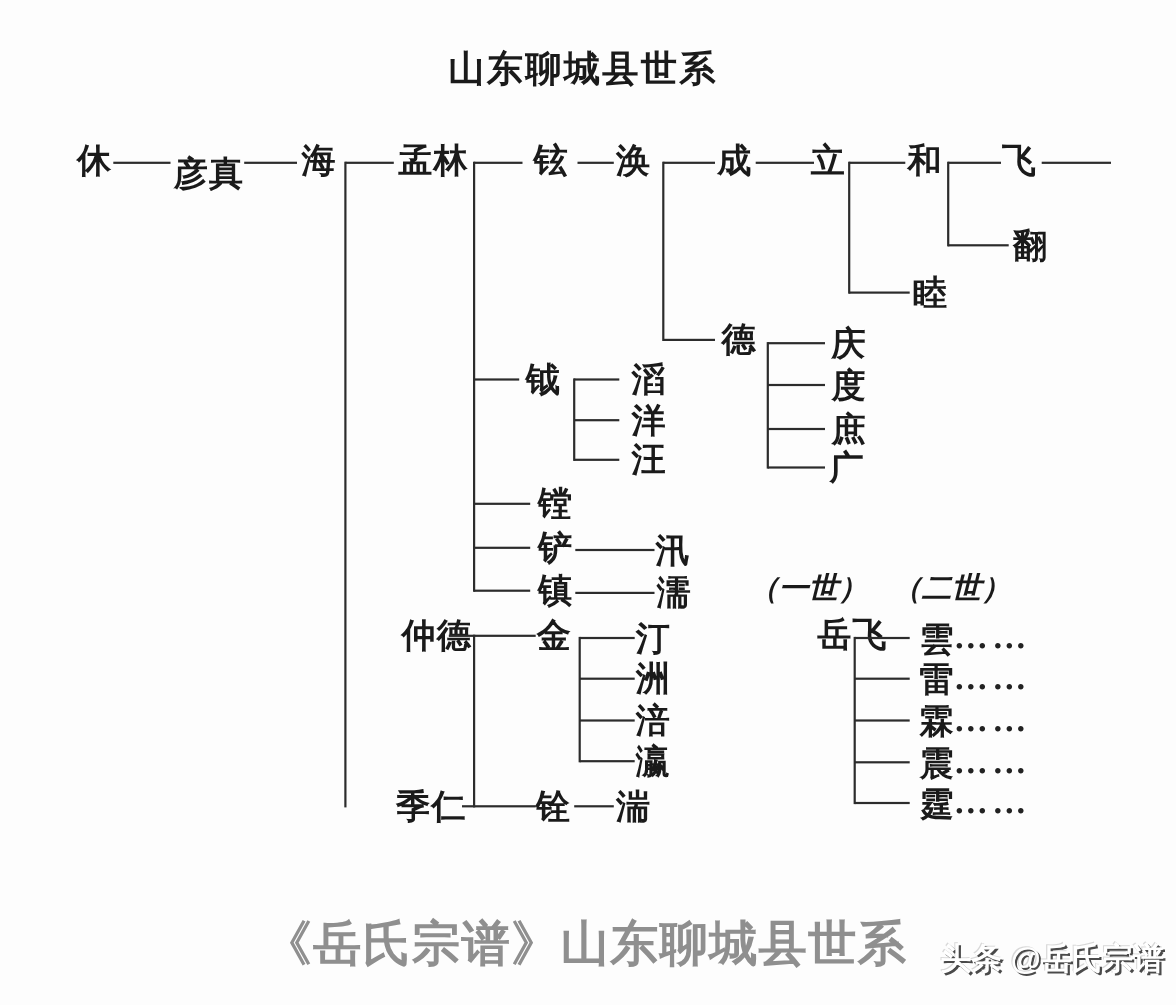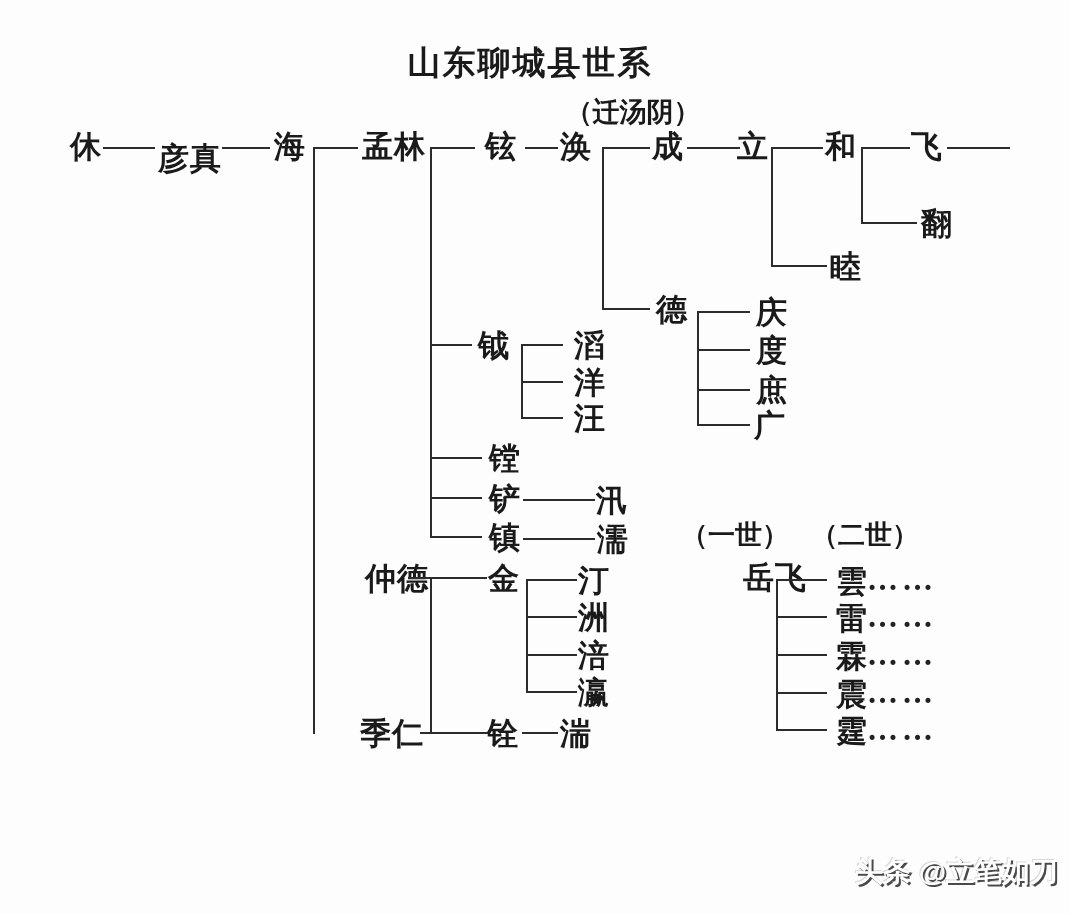--- a/index.html
+++ b/index.html
@@ -23,21 +23,21 @@
     transform:translate(-50%,-50%);
     font-size:27px;font-weight:600;white-space:nowrap;
   }
   .node{
     position:absolute;transform:translate(-50%,-50%);
     font-size:31px;font-weight:600;white-space:nowrap;
     letter-spacing:1px;line-height:1;
   }
   .genlabel{
     position:absolute;transform:translate(-50%,-50%);
-    font-size:27px;font-weight:600;white-space:nowrap;
+    font-size:27px;font-weight:600;white-space:nowrap;font-style:italic;
   }
   .g2{
     position:absolute;transform:translateY(-50%);
     font-size:31px;font-weight:600;white-space:nowrap;line-height:1;
   }
   .g2 .dots{
     font-size:31px;letter-spacing:4px;font-weight:700;color:#222;
     vertical-align:2px;
   }
   .hl{position:absolute;height:2px;background:#2c2c2c;display:block;}
@@ -57,21 +57,20 @@
     text-shadow:2px 2px 0 #4a4a4a, -1px -1px 0 #d8d8d8;
     white-space:nowrap;
   }
 </style>
 </head>
 <body>
 
 <div class="canvas">
 
   <div class="title">山东聊城县世系</div>
-  <div class="note">（迁汤阴）</div>
 
   <div class="genlabel" style="left:735px;top:535px">（一世）</div>
   <div class="genlabel" style="left:865px;top:535px">（二世）</div>
 
   <span class="node" style="left:86px;top:146px">休</span>
   <span class="node" style="left:190px;top:158px">彦真</span>
   <span class="node" style="left:290px;top:146px">海</span>
   <span class="node" style="left:394px;top:146px">孟林</span>
   <span class="node" style="left:501px;top:146px">铉</span>
   <span class="node" style="left:576px;top:146px">涣</span>
@@ -160,15 +159,16 @@
   <i class="vl" style="left:430px;top:147px;height:391px"></i>
   <i class="vl" style="left:602px;top:147px;height:163px"></i>
   <i class="vl" style="left:771px;top:147px;height:120px"></i>
   <i class="vl" style="left:861px;top:147px;height:77px"></i>
   <i class="vl" style="left:697px;top:311px;height:115px"></i>
   <i class="vl" style="left:521px;top:344px;height:75px"></i>
   <i class="vl" style="left:430px;top:577px;height:157px"></i>
   <i class="vl" style="left:526px;top:579px;height:114px"></i>
   <i class="vl" style="left:776px;top:579px;height:152px"></i>
 
-  <div class="watermark">头条 @立笔如刀</div>
+  <div class="caption">《岳氏宗谱》山东聊城县世系</div>
+  <div class="watermark">头条 @岳氏宗谱</div>
 
 </div>
 
 </body></html>

